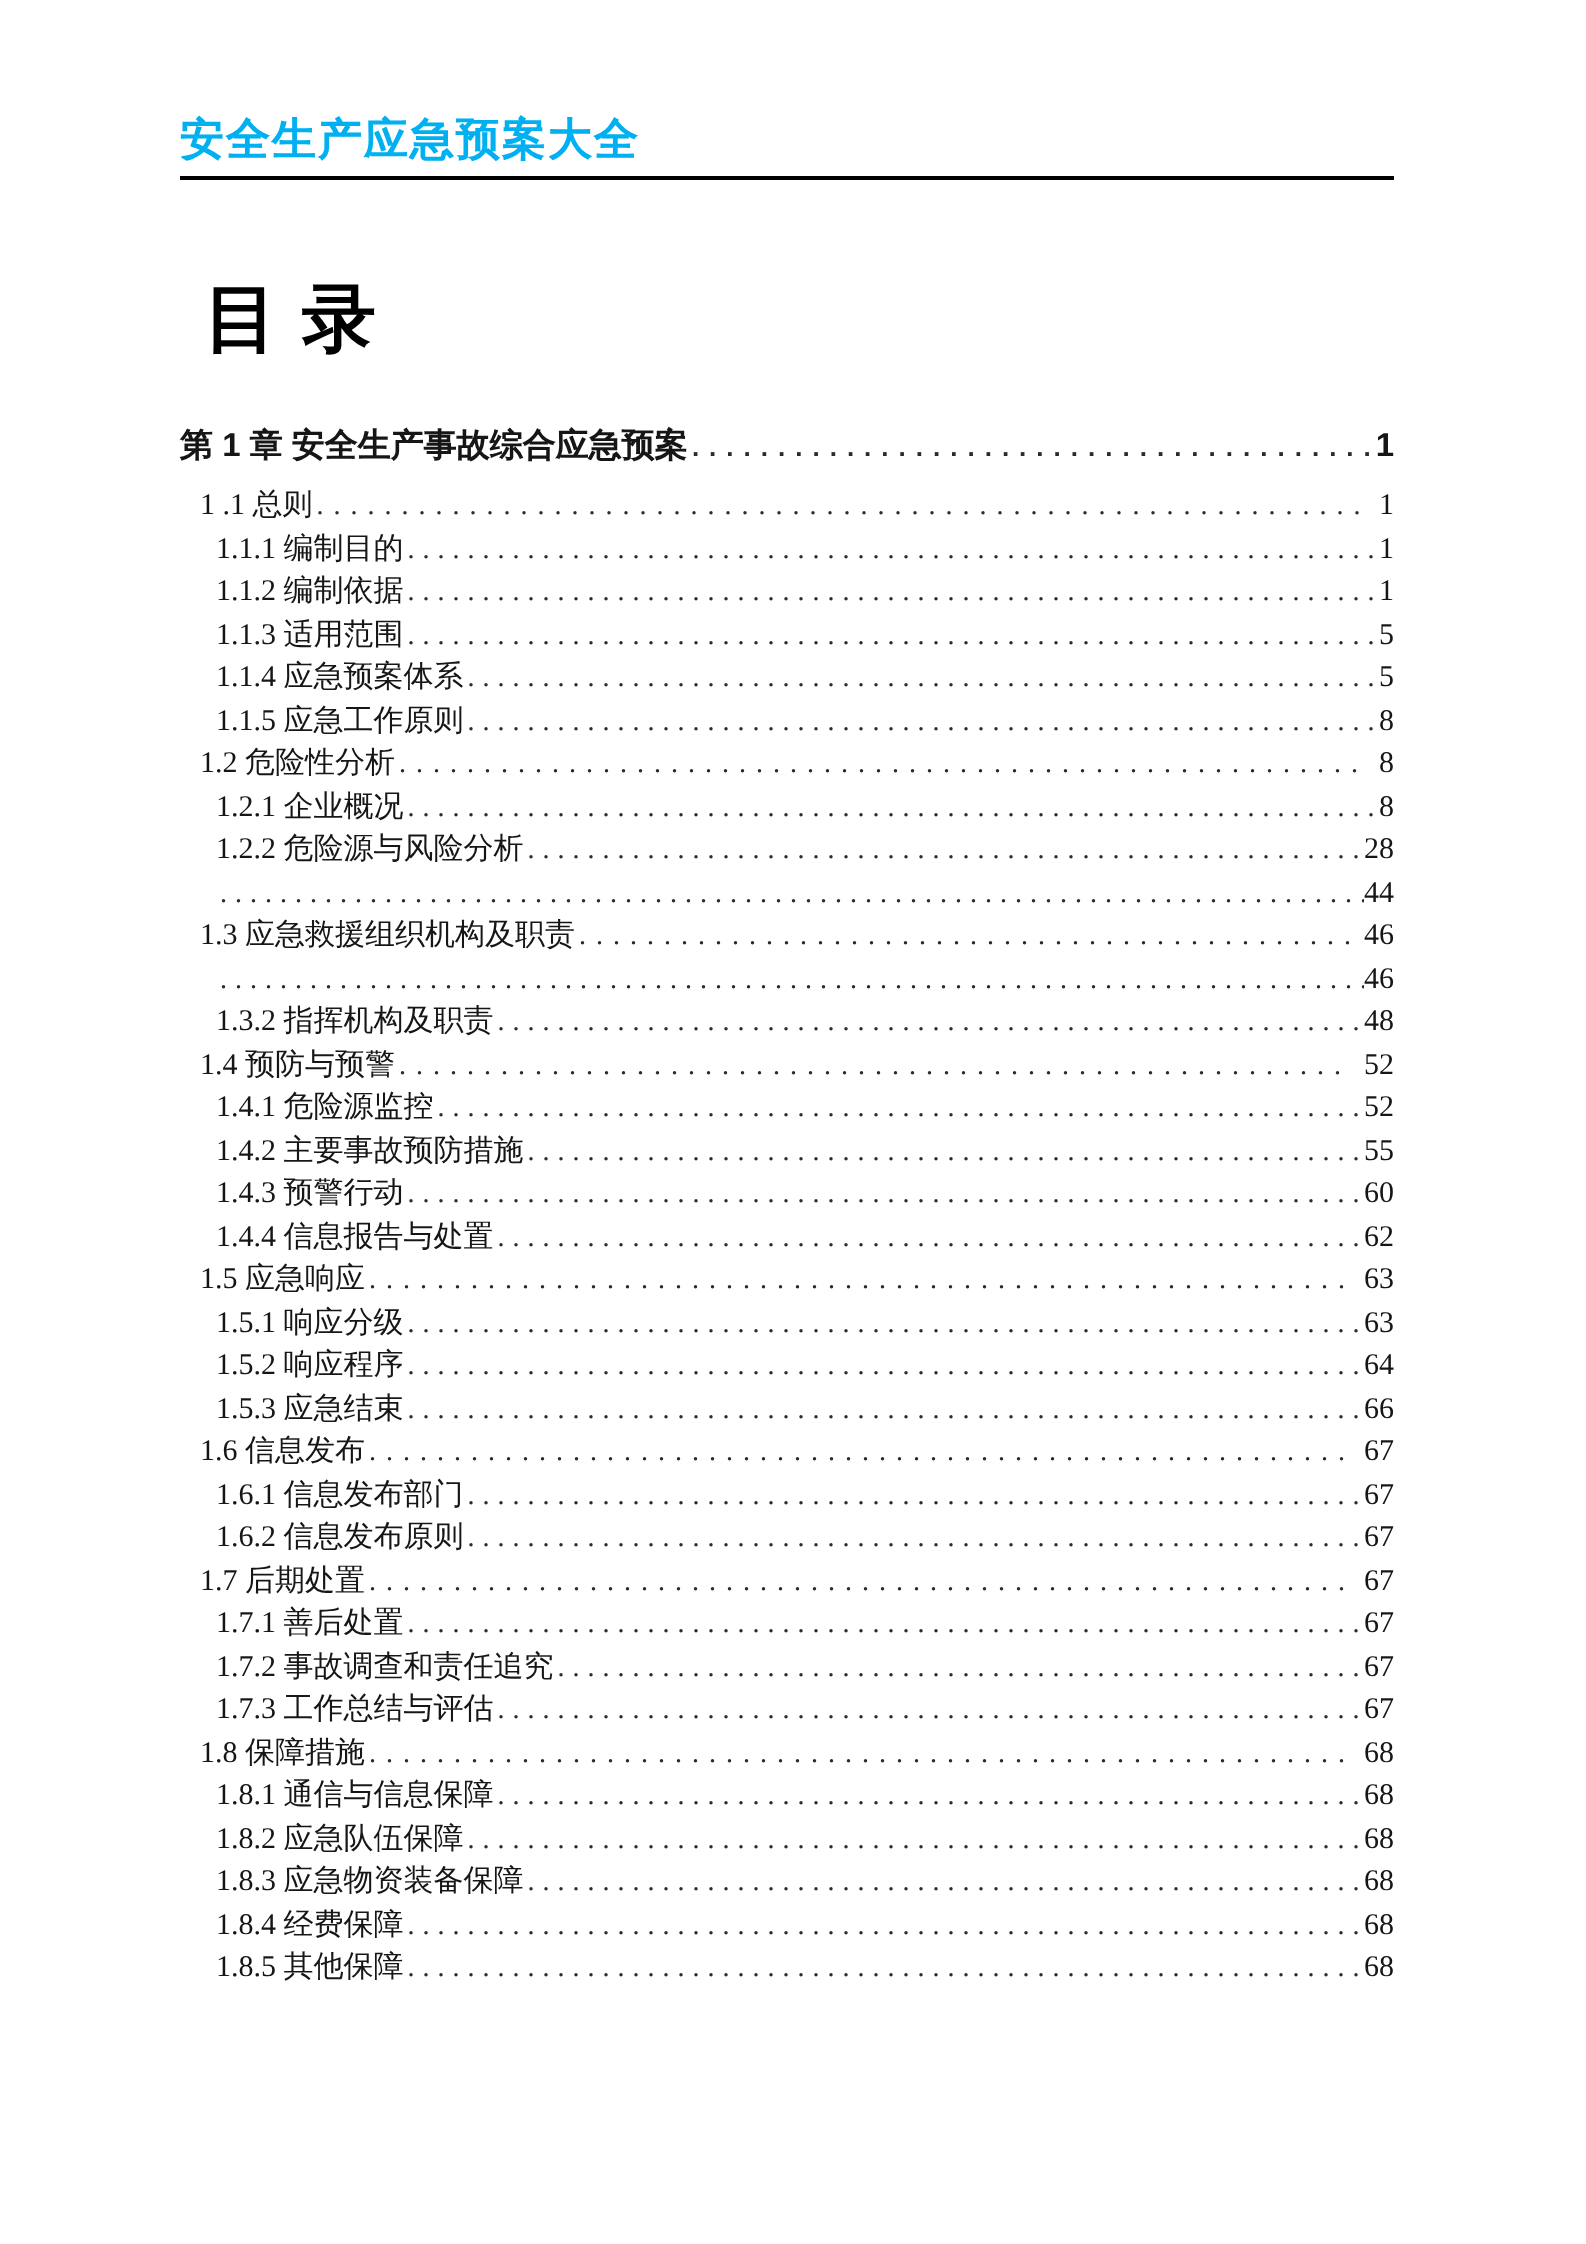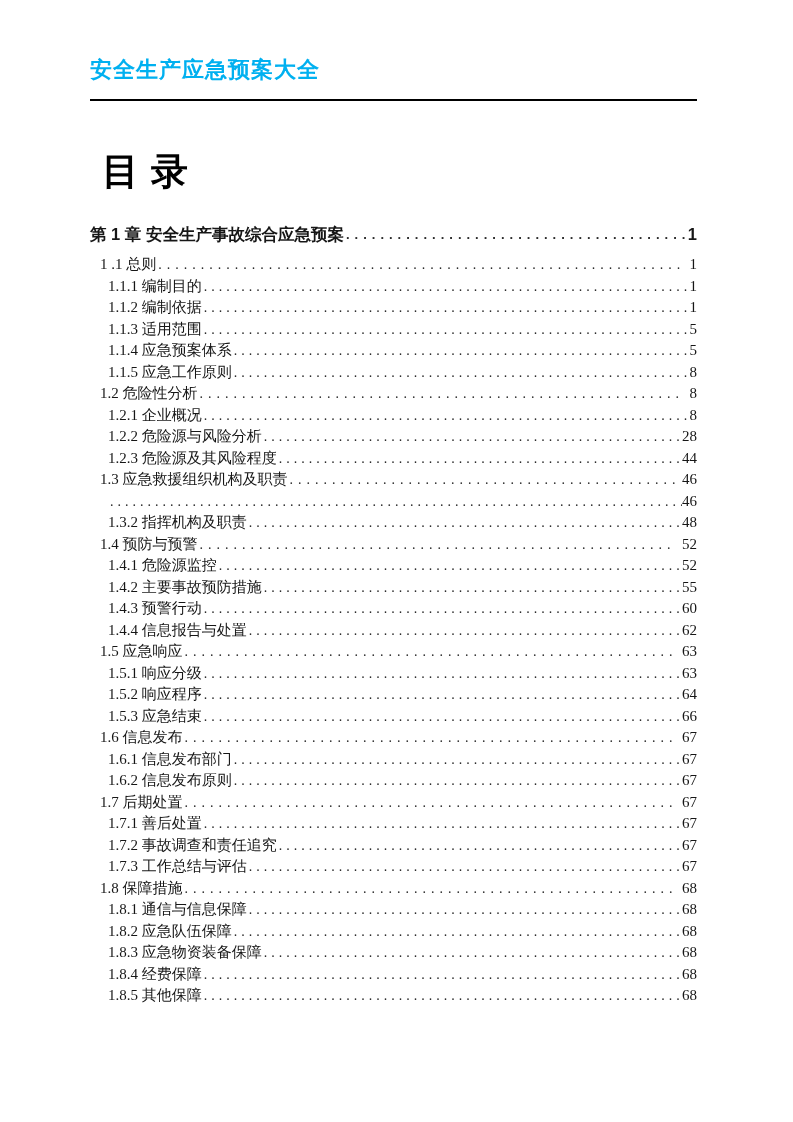--- a/index.html
+++ b/index.html
@@ -11,21 +11,21 @@
     overflow: hidden;
   }
   .page {
     width: 793px; height: 1122px;
     padding: 55px 96px 40px 90px;
     position: relative;
   }
   
   .doc-header {
     border-bottom: 2px solid #000000;
-    padding-bottom: 14px;
+    padding-bottom: 3px;
   }
   .doc-header .header-title {
     font-size: 22px;
     line-height: 30px;
     font-weight: bold;
     letter-spacing: 1px;
   }
   
   .page-title {
     font-size: 37px;
@@ -130,21 +130,20 @@
         <span class="toc-label">1.2.1 企业概况</span>
         <span class="toc-dots">....................................................................................................................................................................................................................................................................</span>
         <span class="toc-page">8</span>
       </div>
       <div class="toc-row level-2">
         <span class="toc-label">1.2.2 危险源与风险分析</span>
         <span class="toc-dots">....................................................................................................................................................................................................................................................................</span>
         <span class="toc-page">28</span>
       </div>
       <div class="toc-row level-2">
-        <span class="toc-label">1.2.3 危险源及其风险程度</span>
         <span class="toc-dots">....................................................................................................................................................................................................................................................................</span>
         <span class="toc-page">44</span>
       </div>
       <div class="toc-row level-1">
         <span class="toc-label">1.3 应急救援组织机构及职责</span>
         <span class="toc-dots">....................................................................................................................................................................................................................................................................</span>
         <span class="toc-page">46</span>
       </div>
       <div class="toc-row level-2">
         <span class="toc-dots">....................................................................................................................................................................................................................................................................</span>

